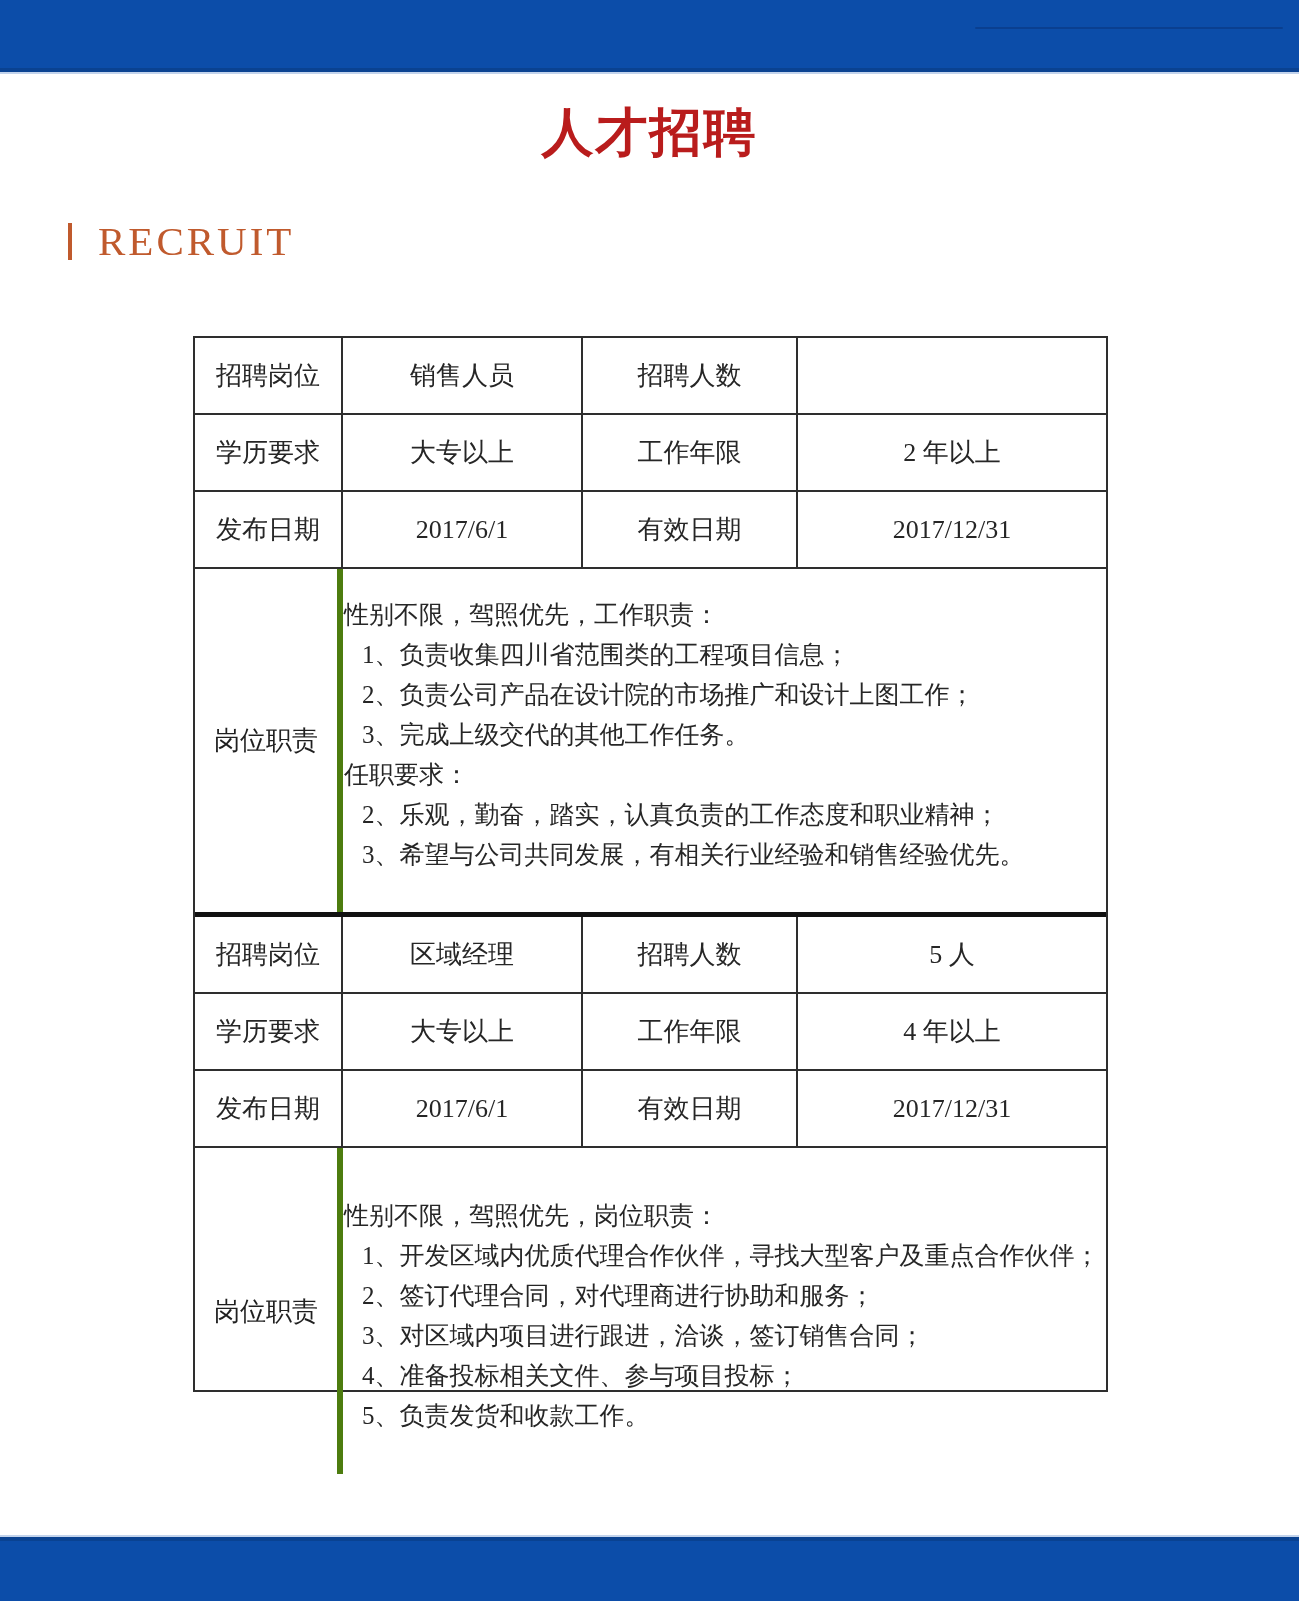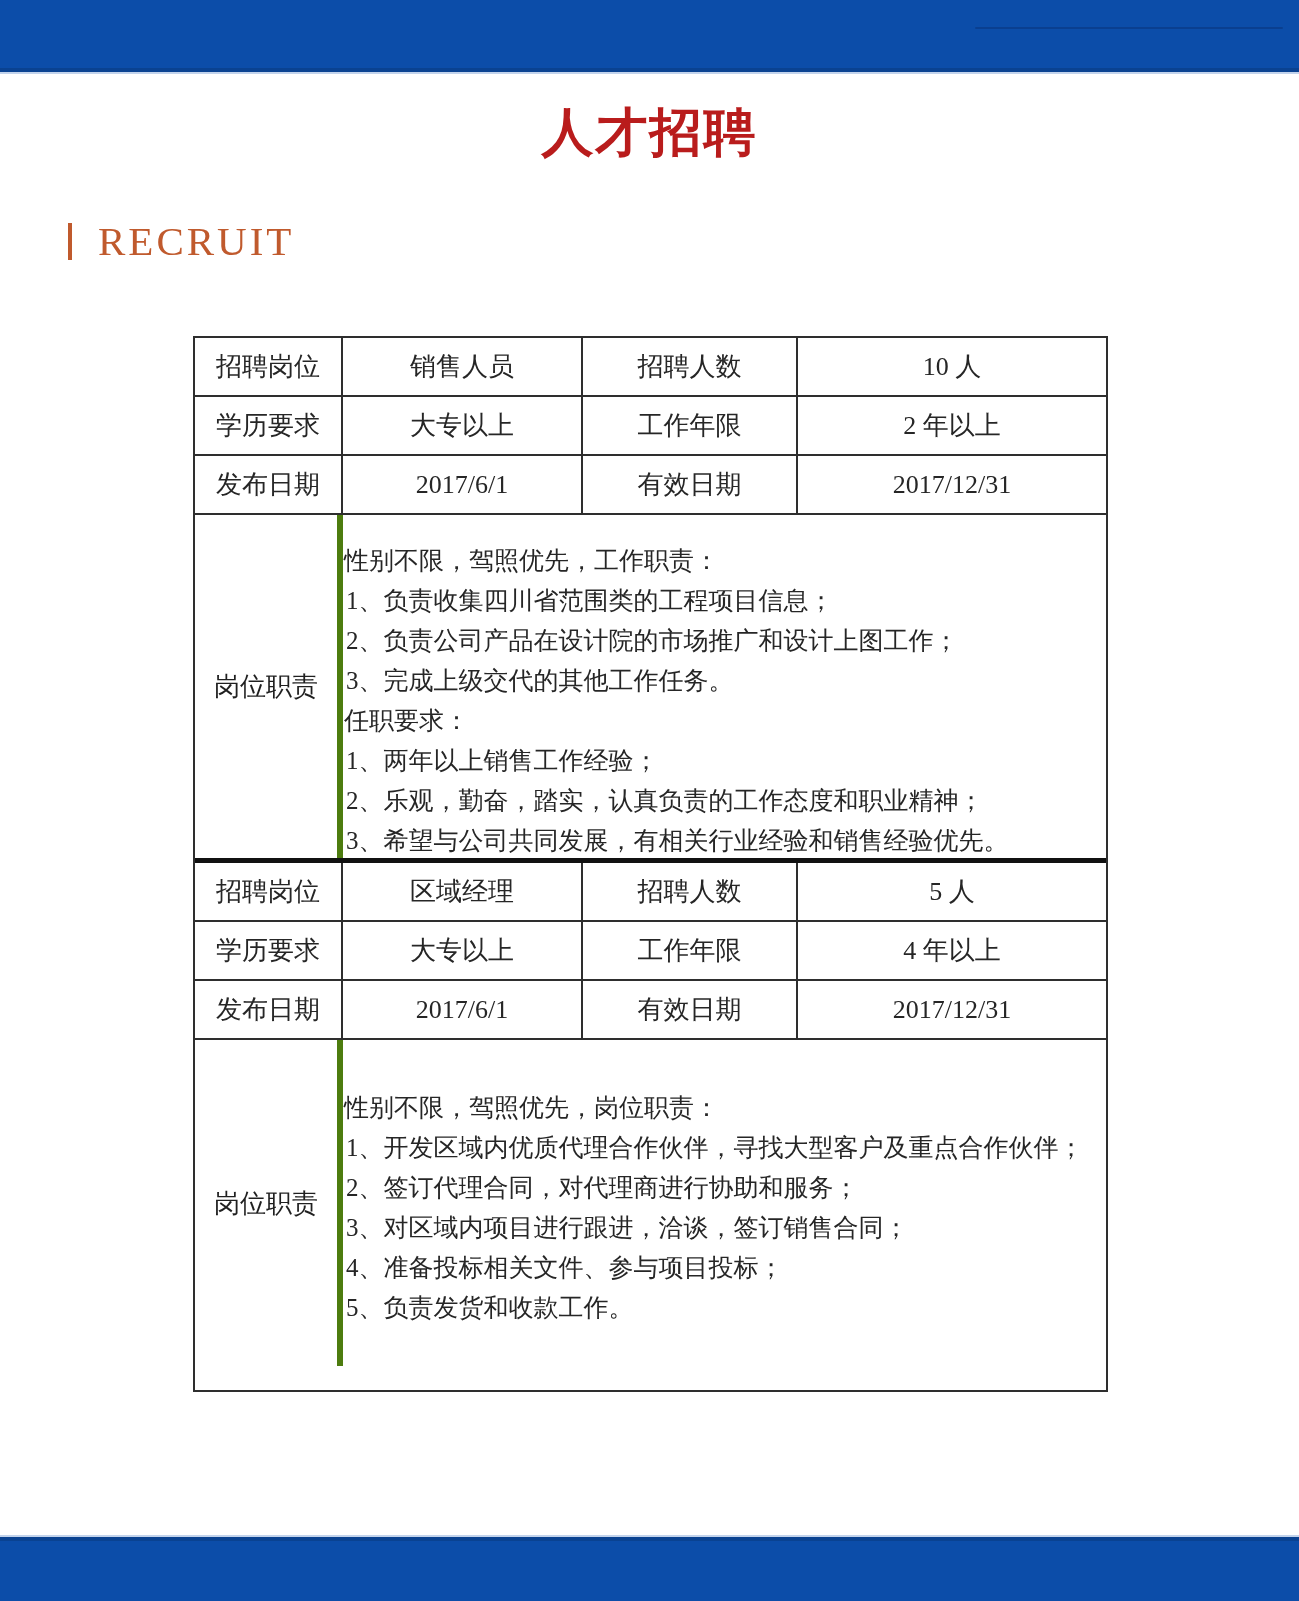--- a/index.html
+++ b/index.html
@@ -77,21 +77,21 @@
   .recruit-table {
     position: absolute;
     left: 193px; top: 336px;
     width: 915px; height: 1056px;
     border: 2px solid #2e2e2e;
     background: #ffffff;
   }
   .info-row {
     display: grid;
     grid-template-columns: 148px 240px 215px 1fr;
-    height: 59px;
+    height: 77px;
     border-bottom: 2px solid #2e2e2e;
   }
   .cell {
     display: flex;
     align-items: center;
     justify-content: center;
     font-size: 26px;
     color: #262626;
   }
   .cell.bordered { border-right: 2px solid #2e2e2e; }
@@ -120,21 +120,21 @@
     overflow: hidden;
   }
   .duty-row.second .duty-content-cell { padding-top: 48px; }
   .duty-line {
     font-family: "Liberation Serif", serif;
     font-size: 25px;
     line-height: 40px;
     white-space: nowrap;
     color: #262626;
   }
-  .duty-line.indent { padding-left: 2px; }
+  .duty-line.indent { padding-left: 18px; }
 
   .thick-divider {
     height: 5px;
     background: #111111;
   }
 </style>
 </head>
 <body>
 
 <div class="top-bar">
@@ -147,21 +147,20 @@
   <span class="accent-bar"></span>
   <span class="section-label">RECRUIT</span>
 </div>
 
 <div class="recruit-table">
 
   <div class="info-row">
     <div class="cell bordered label-cell">招聘岗位</div>
     <div class="cell bordered value-cell">销售人员</div>
     <div class="cell bordered label-cell">招聘人数</div>
-    <div class="cell value-cell">10 人</div>
   </div>
   <div class="info-row">
     <div class="cell bordered label-cell">学历要求</div>
     <div class="cell bordered value-cell">大专以上</div>
     <div class="cell bordered label-cell">工作年限</div>
     <div class="cell value-cell">2 年以上</div>
   </div>
   <div class="info-row">
     <div class="cell bordered label-cell">发布日期</div>
     <div class="cell bordered value-cell">2017/6/1</div>
@@ -169,21 +168,20 @@
     <div class="cell value-cell">2017/12/31</div>
   </div>
   <div class="duty-row first">
     <div class="duty-label-cell">岗位职责</div>
     <div class="duty-content-cell">
       <div class="duty-line">性别不限，驾照优先，工作职责：</div>
       <div class="duty-line indent">1、负责收集四川省范围类的工程项目信息；</div>
       <div class="duty-line indent">2、负责公司产品在设计院的市场推广和设计上图工作；</div>
       <div class="duty-line indent">3、完成上级交代的其他工作任务。</div>
       <div class="duty-line">任职要求：</div>
-      <div class="duty-line indent">1、两年以上销售工作经验；</div>
       <div class="duty-line indent">2、乐观，勤奋，踏实，认真负责的工作态度和职业精神；</div>
       <div class="duty-line indent">3、希望与公司共同发展，有相关行业经验和销售经验优先。</div>
     </div>
   </div>
 
   <div class="thick-divider"></div>
 
   <div class="info-row">
     <div class="cell bordered label-cell">招聘岗位</div>
     <div class="cell bordered value-cell">区域经理</div>

